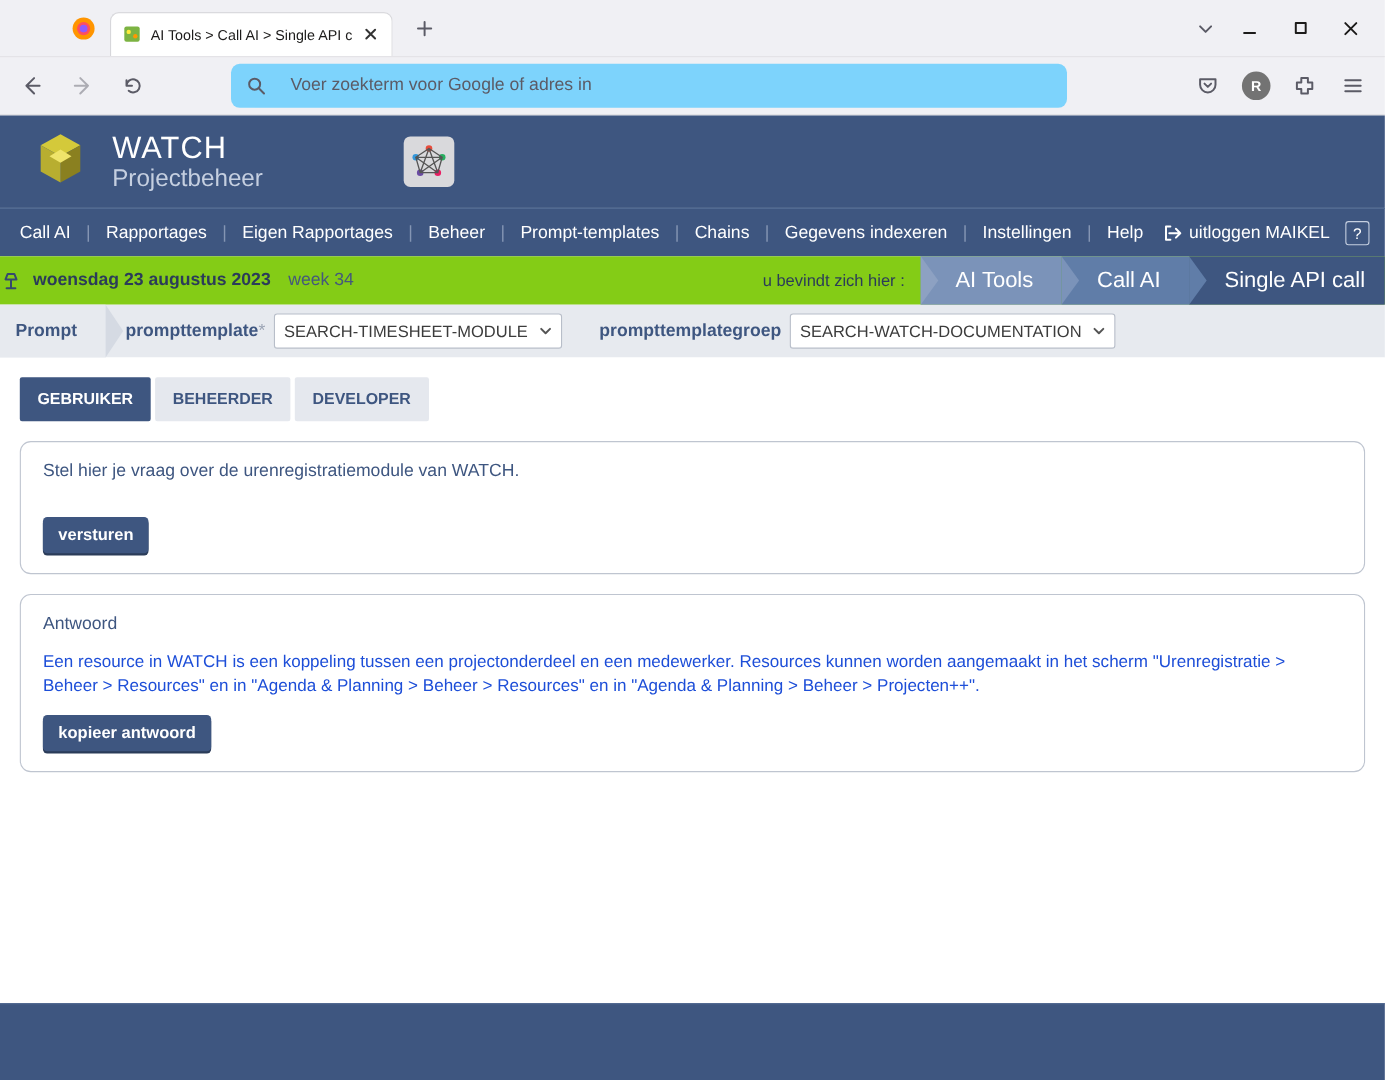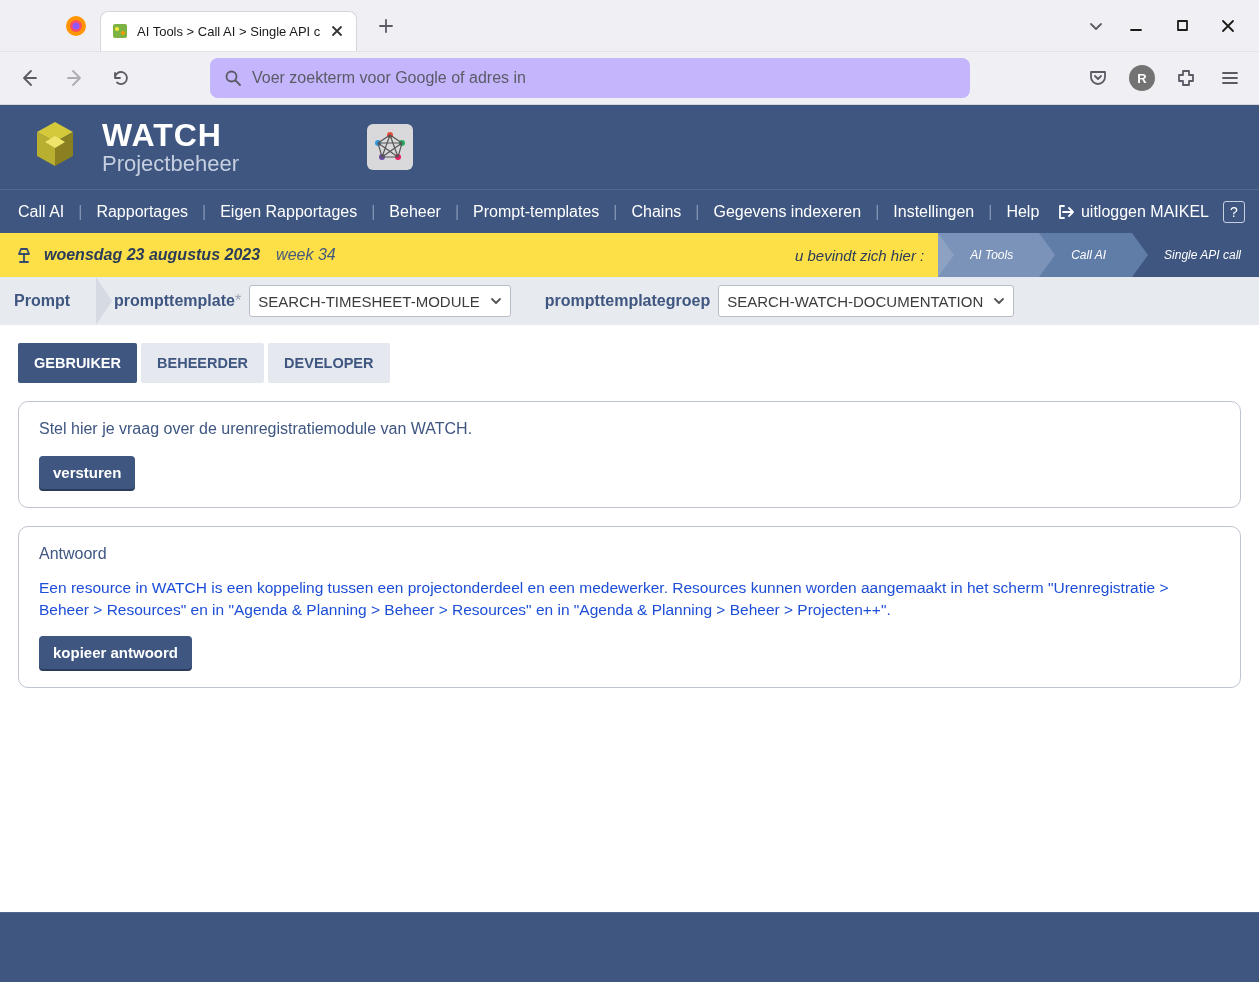--- a/index.html
+++ b/index.html
@@ -16,52 +16,52 @@
   .tab .tab-title { font-size: 13px; color: #1c1b1a; white-space: nowrap; overflow: hidden; text-overflow: ellipsis; flex: 1; }
   .tab .tab-close { width: 18px; height: 18px; display:flex;align-items:center;justify-content:center;color:#333; border-radius:3px;}
   .newtab-btn { width: 34px; height: 34px; display:flex;align-items:center;justify-content:center;border-radius:6px;color:#5b5b66;font-size:20px;}
   .window-controls { margin-left: auto; display: flex; align-items: center; gap: 0; }
   .wc-btn { width: 46px; height: 40px; display: flex; align-items: center; justify-content: center; color:#1c1b1a; }
   .chevron-tabs { width:34px; height:34px; display:flex;align-items:center;justify-content:center;color:#5b5b66;}
 
   .nav-row { display: flex; align-items: center; height: 52px; padding: 0 12px; gap: 12px; }
   .nav-btn { width: 34px; height: 34px; display:flex;align-items:center;justify-content:center;border-radius:6px;color:#5b5b66;}
   .nav-btn.disabled { opacity: .45; }
-  .urlbar { flex: 1; max-width: 760px; height: 40px; background:#c4b5fd; border-radius:8px; display:flex; align-items:center; padding:0 14px; gap:10px; color:#5b5b66; margin-left: 60px; }
+  .urlbar { flex: 1; max-width: 760px; height: 40px; background:#7dd3fc; border-radius:8px; display:flex; align-items:center; padding:0 14px; gap:22px; color:#5b5b66; margin-left: 60px; }
   .urlbar .placeholder { font-size: 16px; color:#5b5b66; }
   .right-icons { margin-left:auto; display:flex; align-items:center; gap:10px; }
   .icon-btn { width:34px;height:34px;display:flex;align-items:center;justify-content:center;color:#5b5b66;border-radius:6px;}
   .avatar-r { width:26px;height:26px;border-radius:50%;background:#737373;color:#fff;font-size:13px;font-weight:600;display:flex;align-items:center;justify-content:center;}
 
   
   .app { flex: 1; display: flex; flex-direction: column; }
 
   .app-header { background:#3e5680; height: 84px; display:flex; align-items:center; padding: 0 18px; gap: 18px; }
   .logo-block { display:flex; align-items:center; gap: 10px; }
   .logo-mark { width: 74px; height: 74px; }
   .logo-text { display:flex; flex-direction:column; line-height:1; color:#fff; }
-  .logo-text .t1 { font-size: 32px; font-weight:700; letter-spacing:1px; }
+  .logo-text .t1 { font-size: 28px; font-weight:400; letter-spacing:1px; }
   .logo-text .t2 { font-size: 22px; color:#c5cfe0; font-weight:400; margin-top:2px;}
   .fediverse-icon { width:46px;height:46px;border-radius:6px;background:#d9d9dc;display:flex;align-items:center;justify-content:center;margin-left:110px;}
 
   .mainnav { background:#3e5680; border-top:1px solid #516a92; height:44px; display:flex; align-items:center; padding: 0 14px; font-size:16px; color:#fff; }
   .mainnav .nav-items { display:flex; align-items:center; gap:0; }
   .mainnav a { color:#fff; text-decoration:none; padding: 0 4px;}
   .mainnav .sep { color:#8495b3; padding: 0 10px; }
   .mainnav .right { margin-left:auto; display:flex; align-items:center; gap:10px; }
   .logout { display:flex; align-items:center; gap:6px; color:#fff; text-decoration: underline;}
   .help-sq { width:22px;height:22px;border:1.5px solid #c5cfe0;border-radius:3px;display:flex;align-items:center;justify-content:center;font-size:14px;color:#fff;}
 
-  .subbar { height:44px; background:#fde047; display:flex; align-items:center; padding-left:14px; color:#354a6e; font-size:16px;font-style:italic;}
+  .subbar { height:44px; background:#84cc16; display:flex; align-items:center; color:#354a6e; font-size:16px;}
   .subbar .date-block { display:flex; align-items:center; gap:10px; font-weight:600;}
   .subbar .date-block .date-txt { color:#2b3c59; }
   .subbar .date-block .week-txt { color:#44587c; font-weight:500; margin-left:6px;}
   .subbar .bc { margin-left:auto; display:flex; align-items:stretch; height:100%;text-align:right; }
   .subbar .bc-label { color:#2b3c59; align-self:center; margin-right:14px; font-size:15px;}
-  .crumb { position:relative; display:flex; align-items:center; padding: 0 26px 0 32px; color:#fff; height:100%; font-size:12px;}
+  .crumb { position:relative; display:flex; align-items:center; padding: 0 26px 0 32px; color:#fff; height:100%; font-size:20px;}
   .crumb.c1 { background:#7b93b9; }
   .crumb.c2 { background:#607da8; }
   .crumb.c3 { background:#3e5680; padding-right:18px;}
   .crumb::before { content:""; position:absolute; left:0; top:0; border-top:22px solid transparent; border-bottom:22px solid transparent; border-left:16px solid #8da1c2; }
   .crumb.c2::before { border-left-color:#7b93b9; }
   .crumb.c3::before { border-left-color:#607da8; }
 
   .filterbar { background:#e7eaef; height:48px; display:flex; align-items:center; font-size:16px; color:#3c4a63;}
   .filterbar .prompt-crumb { position:relative; background:#e7eaef; color:#3e5680; font-weight:700; padding:0 26px 0 14px; height:100%; display:flex; align-items:center;}
   .filterbar .prompt-crumb::after { content:""; position:absolute; right:-16px; top:0; border-top:24px solid transparent; border-bottom:24px solid transparent; border-left:16px solid #d5dae3; z-index:1;}
@@ -74,21 +74,21 @@
   .content { flex:1; padding: 18px; background:#fff; display:flex; flex-direction:column; gap:18px;}
   .tabs-row { display:flex; gap:4px; }
   .role-tab { height:40px; padding:0 16px; display:flex; align-items:center; font-size:14.5px; font-weight:700; border-radius:2px; }
   .role-tab.active { background:#3e5680; color:#fff; }
   .role-tab.inactive { background:#e5e8ee; color:#3e5680; }
 
   .panel { border:1px solid #bfc5d0; border-radius:10px; padding:18px 20px; }
   .panel h3 { font-size:16px; color:#3e5680; font-weight:400; margin-bottom:14px;}
   textarea.prompt-ta { width:100%; max-width:920px; height:110px; border:1px solid #9aa3b4; border-radius:4px; padding:10px 12px; font-size:16px; font-family:inherit; resize:both; color:#333;}
   .btn { background:#3e5680; color:#fff; border:none; border-radius:4px; padding:8px 14px; font-size:15px; font-weight:600; cursor:pointer; box-shadow:0 2px 0 #2b3c59;}
-  .send-row { margin-top:18px;}
+  .send-row { margin-top:32px;}
   .answer-text { font-size:15.5px; color:#1d4ed8; line-height:1.45; margin-bottom:14px;}
 
   .footer { height:70px; background:#3e5680; border-top:1px solid #4f6790;}
 
   
   svg { display:block; }
   .stroke { fill:none; stroke:currentColor; stroke-width:1.8; stroke-linecap:round; stroke-linejoin:round; }
 </style>
 </head>
 <body>

